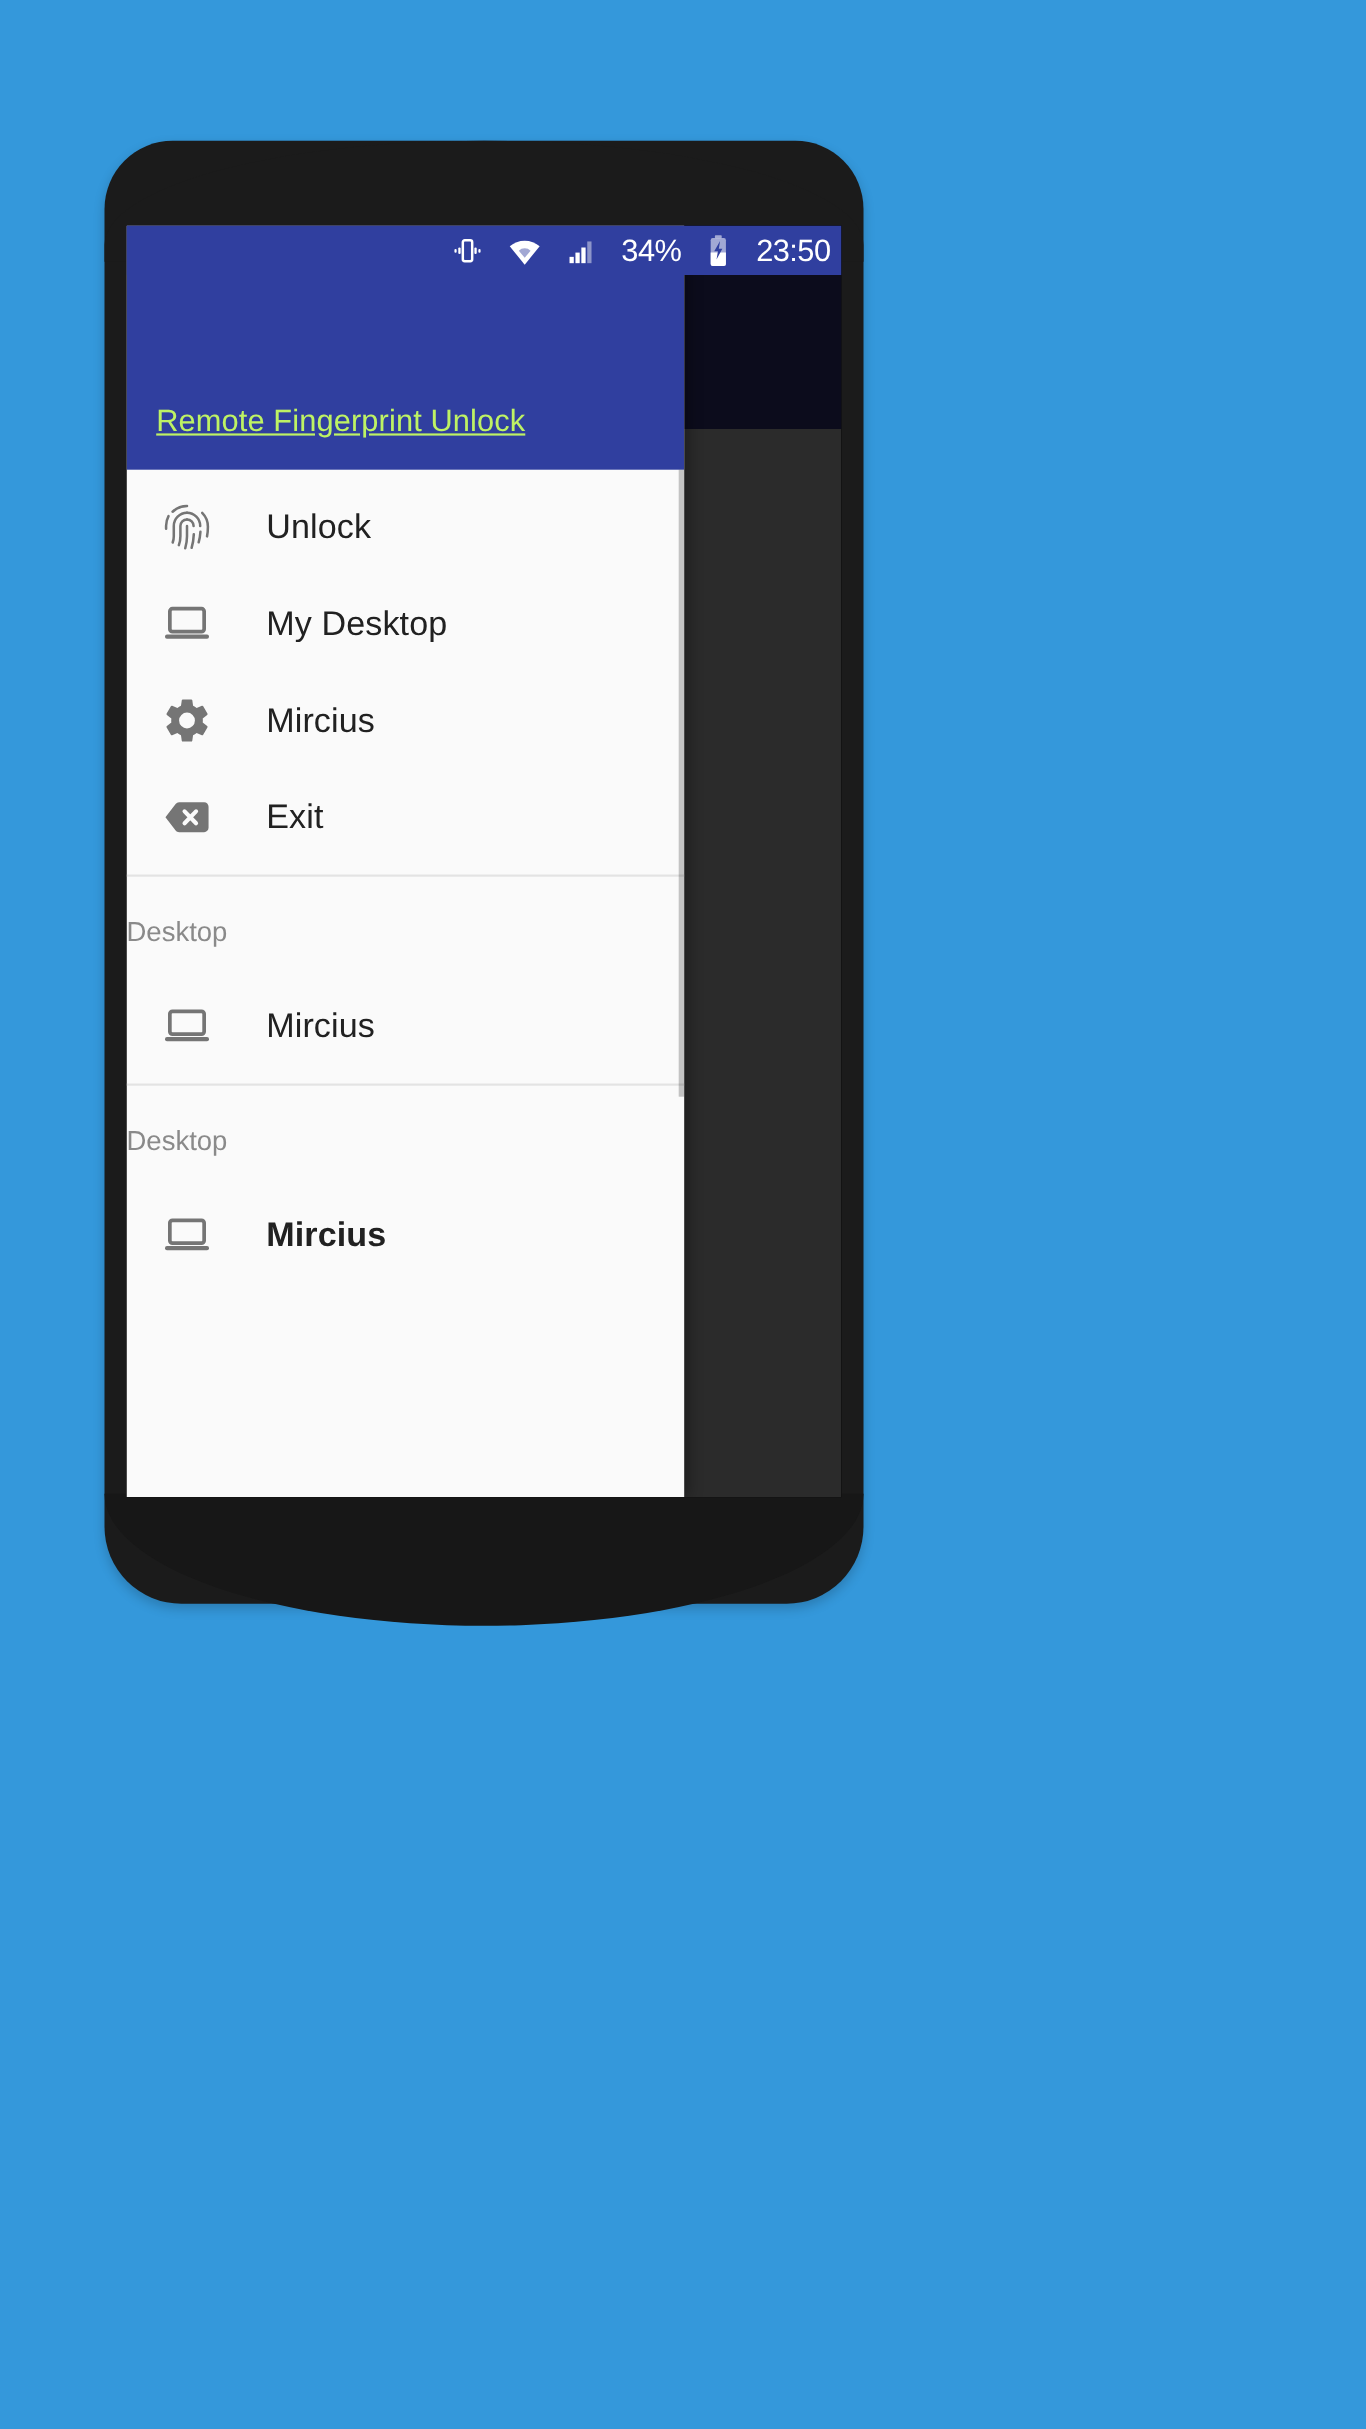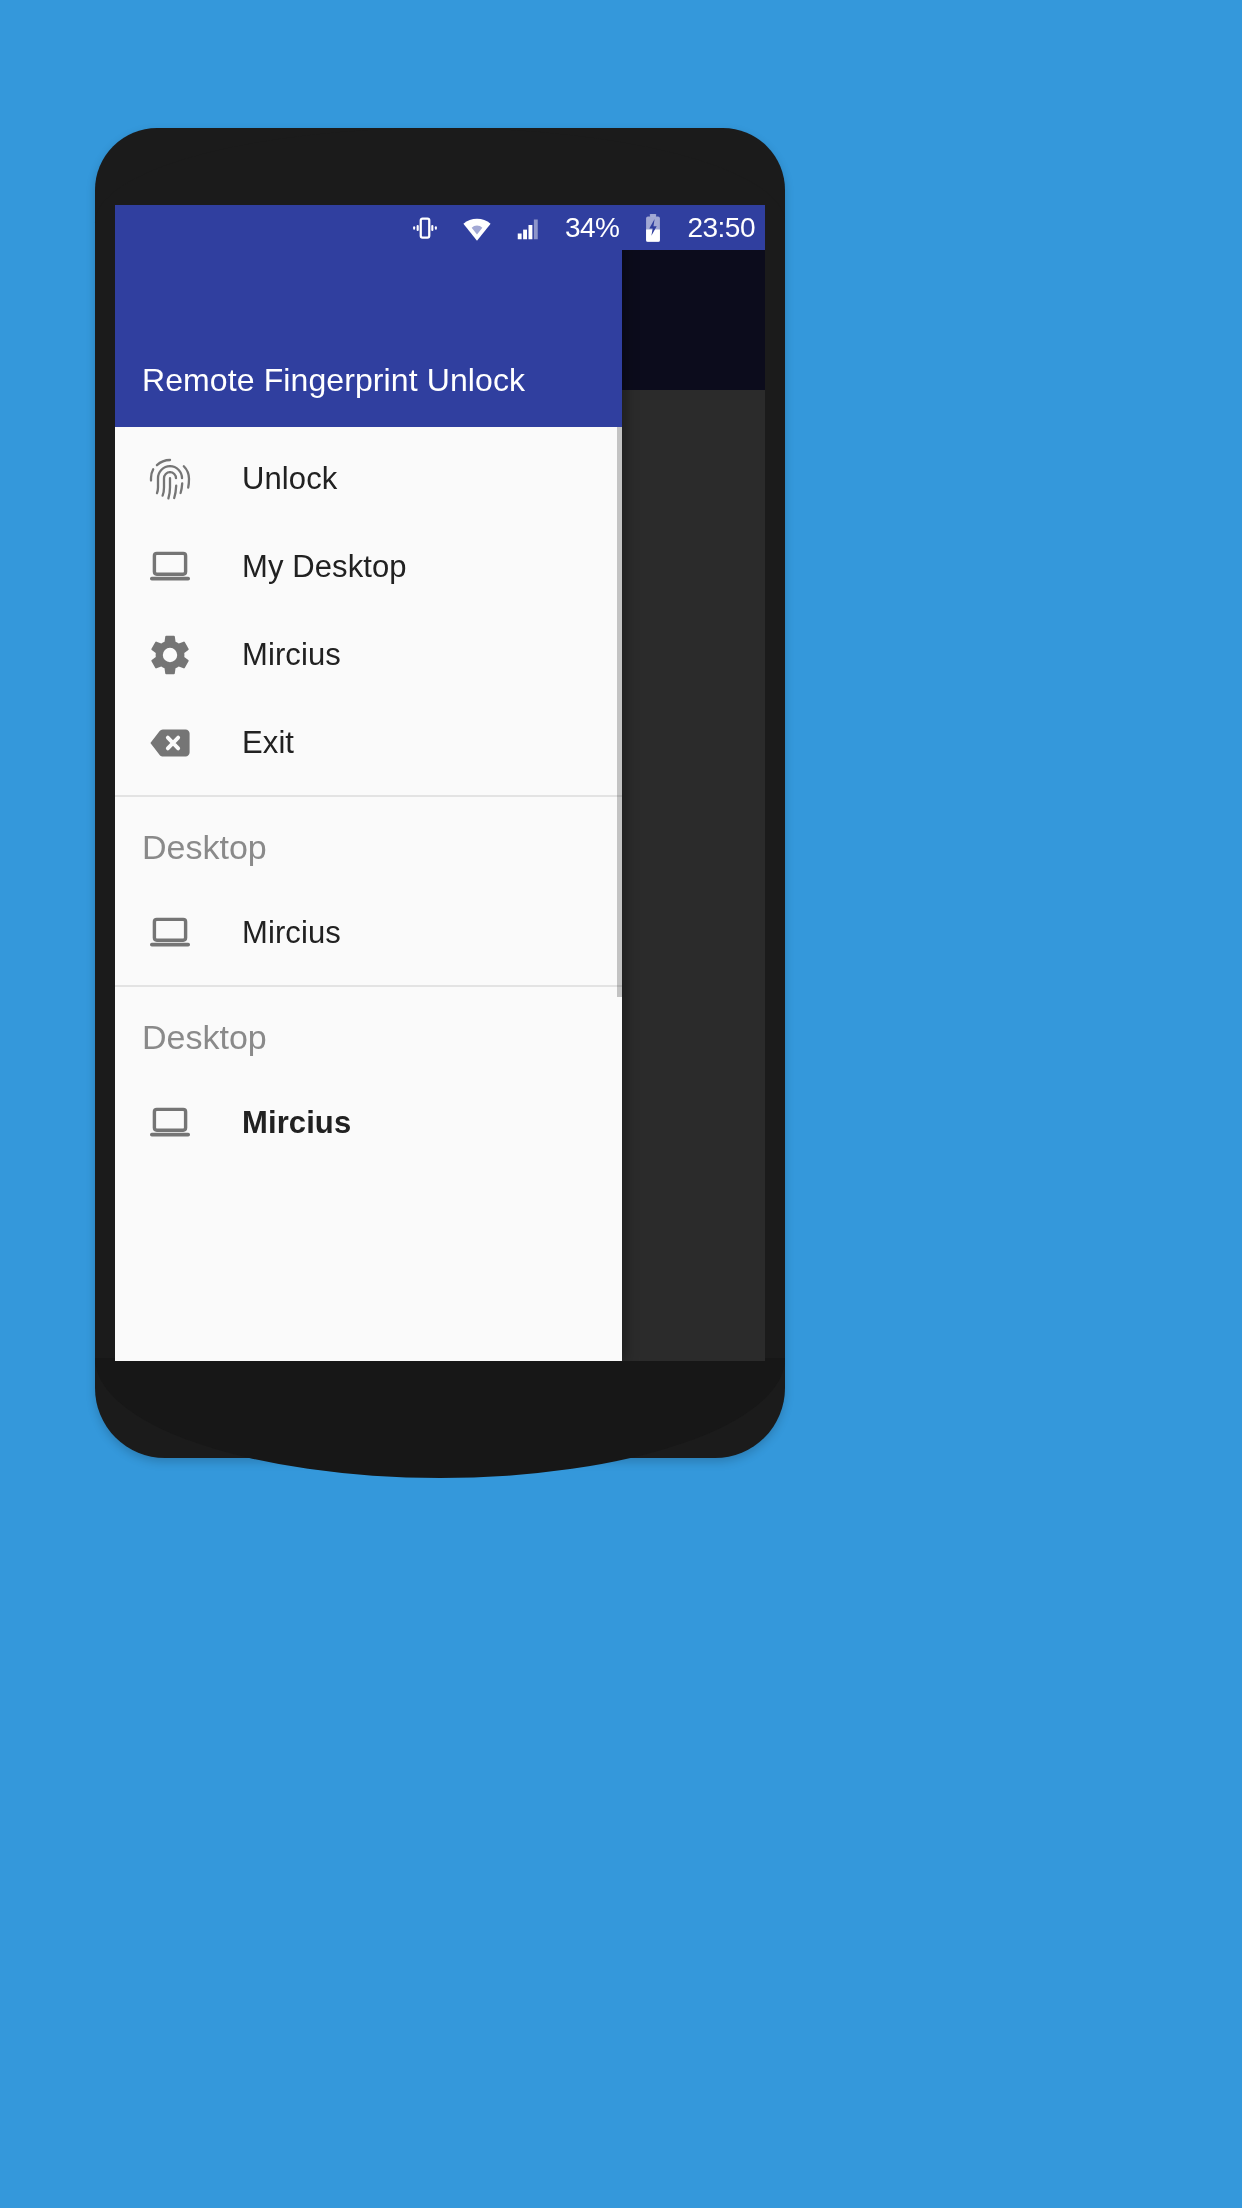--- a/index.html
+++ b/index.html
@@ -142,36 +142,36 @@
     width: 507px;
     height: 222px;
     background: #303f9f;
     position: relative;
     box-sizing: border-box;
   }
   #drawer-header-title {
     position: absolute;
     left: 27px;
     bottom: 28px;
-    color: #ffffff;
-    font-size: 32px;
+    color: #bef264;
+    font-size: 28px;
     font-weight: 400;
     letter-spacing: 0.1px;
+    text-decoration: underline;
   }
 
   .drawer-section { padding: 8px 0; }
   .drawer-section + .drawer-section { border-top: 2px solid #e3e3e3; }
 
   .section-title {
     height: 84px;
     display: flex;
     align-items: center;
-    padding-left: 27px;
     color: #8a8a8a;
-    font-size: 34px;
+    font-size: 25px;
     font-weight: 400;
     box-sizing: border-box;
   }
 
   .drawer-item {
     height: 88px;
     display: flex;
     align-items: center;
     padding-left: 27px;
     box-sizing: border-box;

